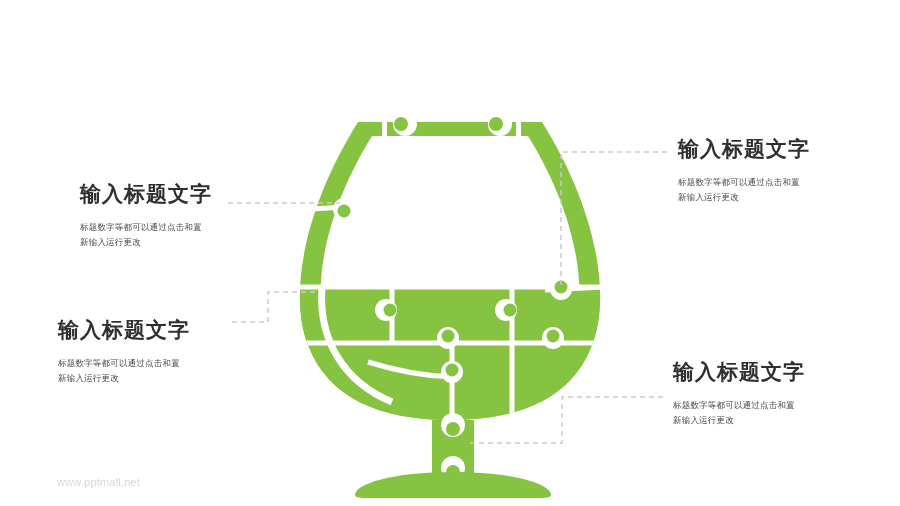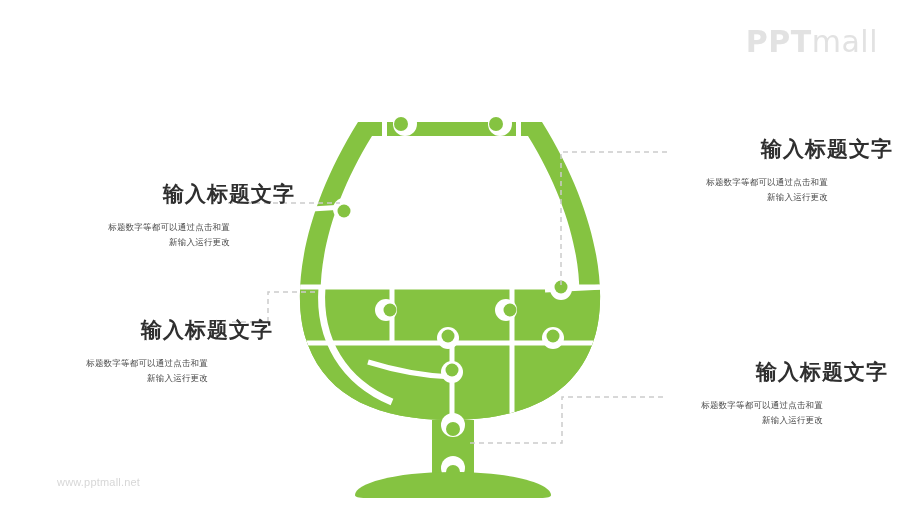--- a/index.html
+++ b/index.html
@@ -39,21 +39,20 @@
     bottom: 18px;
     font-size: 11px;
     color: #d7d7d7;
     letter-spacing: 0.2px;
   }
 
   
   .txt-block {
     position: absolute;
     width: 215px;
-    text-align: right;
   }
   .txt-title {
     font-size: 21px;
     font-weight: 700;
     color: #2f2f2f;
     line-height: 1.15;
     letter-spacing: 1px;
     white-space: nowrap;
   }
   .txt-body {
@@ -211,23 +210,20 @@
       <path d="M 228 203 L 340 203"></path>
 
       <path d="M 232 322 L 268 322 L 268 292 L 316 292"></path>
 
       <path d="M 561 285 L 561 152 L 668 152"></path>
 
       <path d="M 470 443 L 562 443 L 562 397 L 666 397"></path>
     </g>
   </svg>
 
-  <div class="logo">
-    <span class="lo-b">PPT</span><span>mall</span>
-  </div>
 
   <div class="footer-url">www.pptmall.net</div>
 
   <div class="txt-block tb-1">
     <div class="txt-title">输入标题文字</div>
     <div class="txt-body">
       <div>标题数字等都可以通过点击和置</div>
       <div>新输入运行更改</div>
     </div>
   </div>

